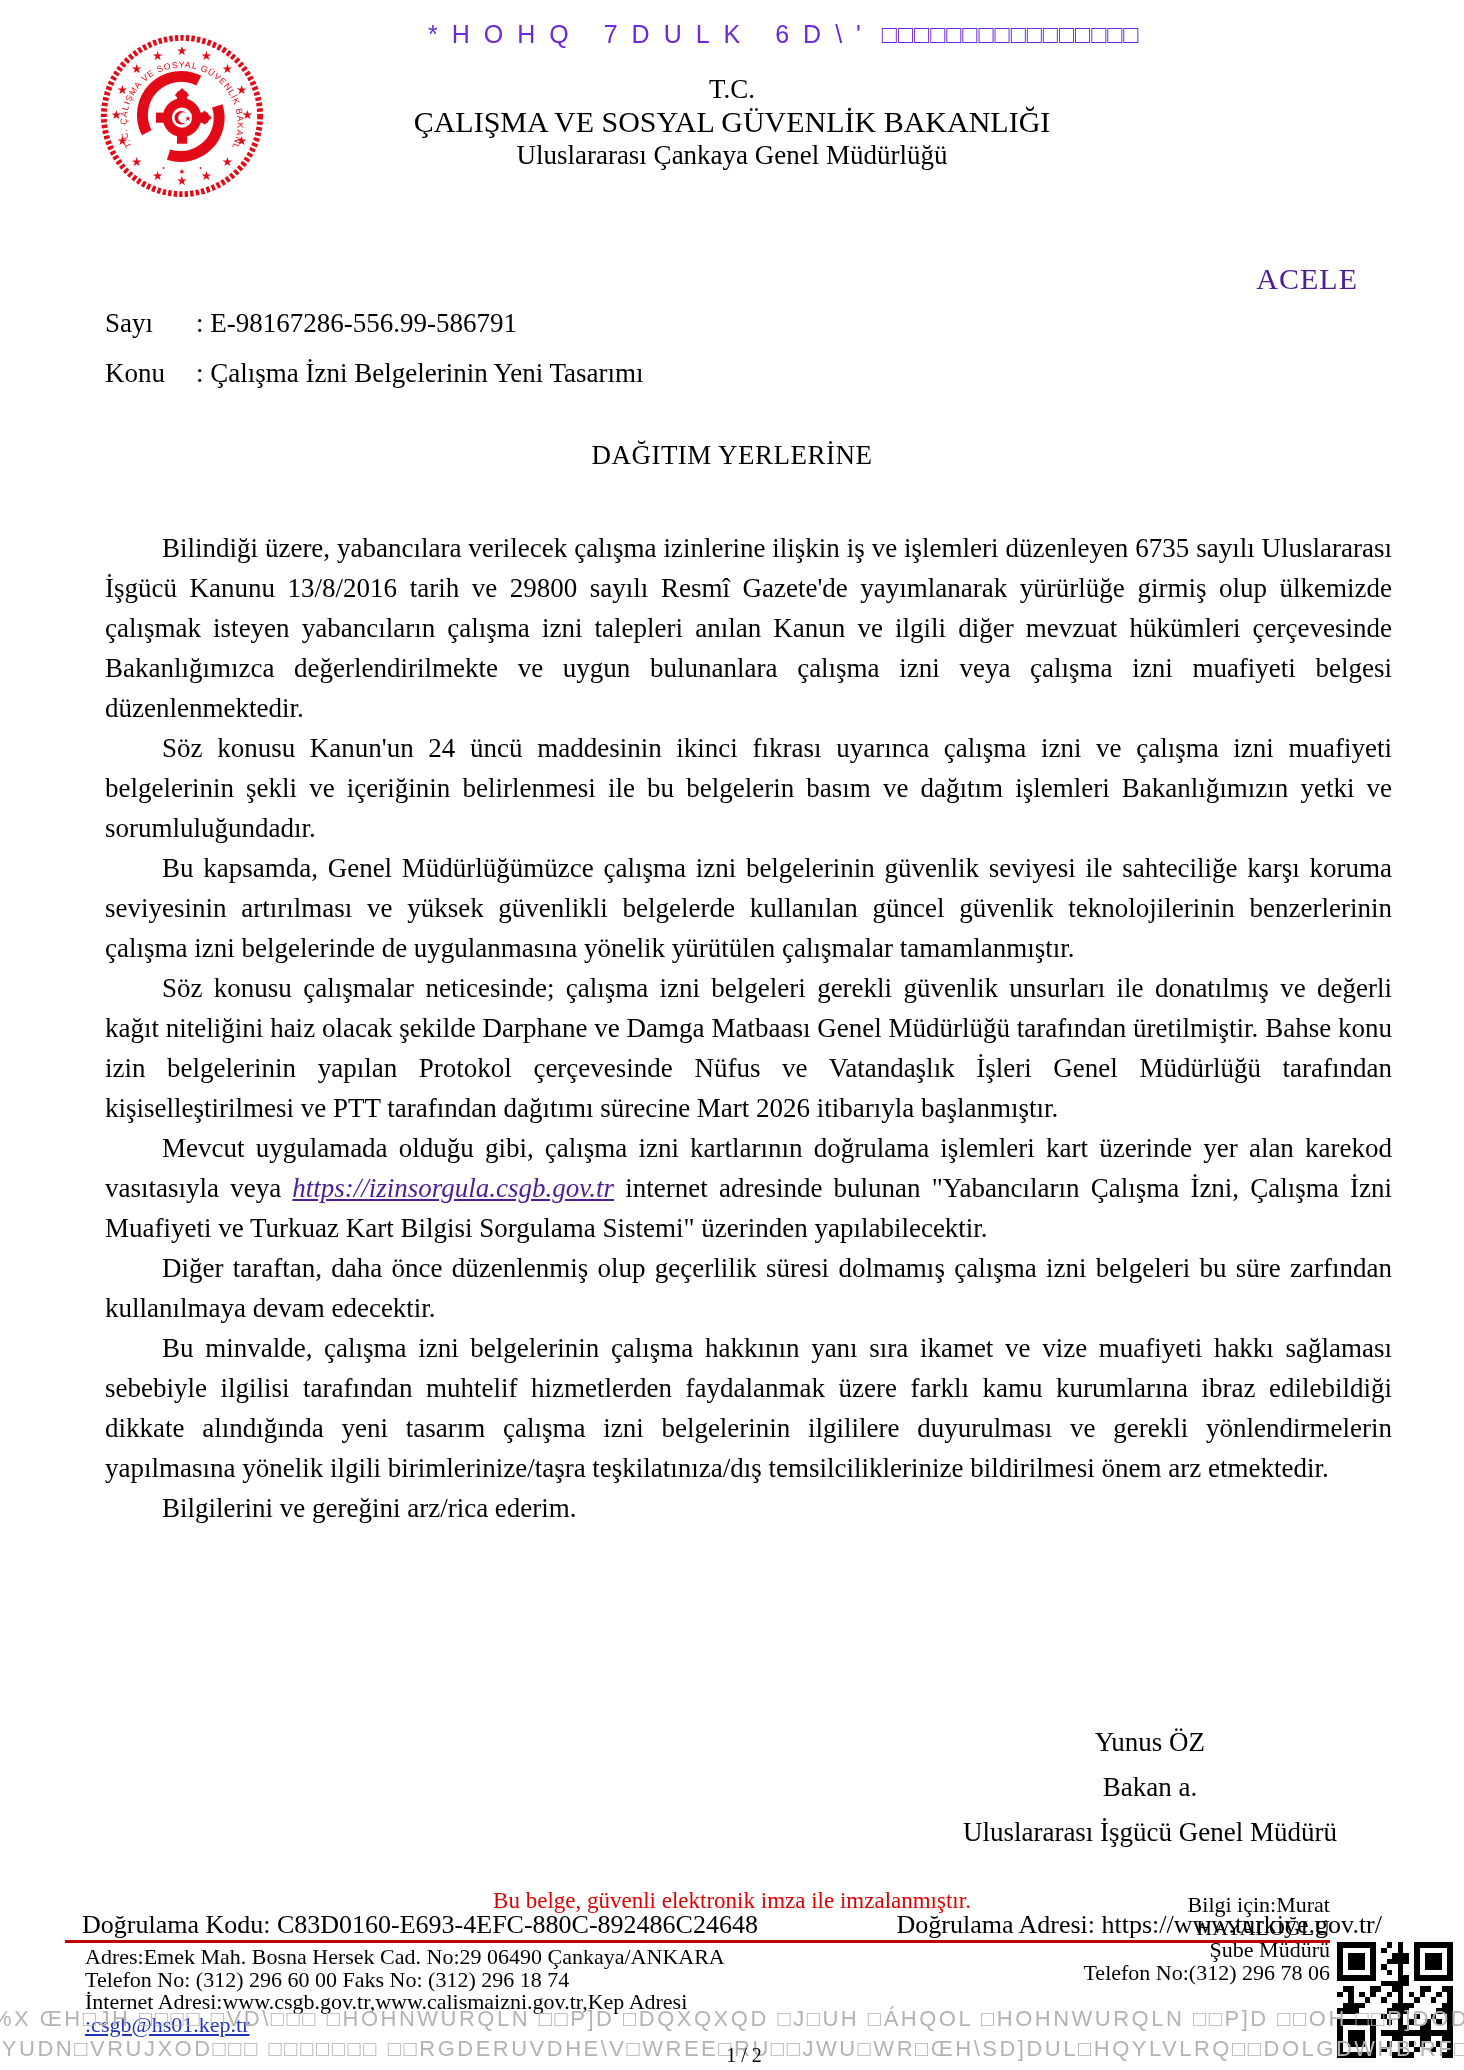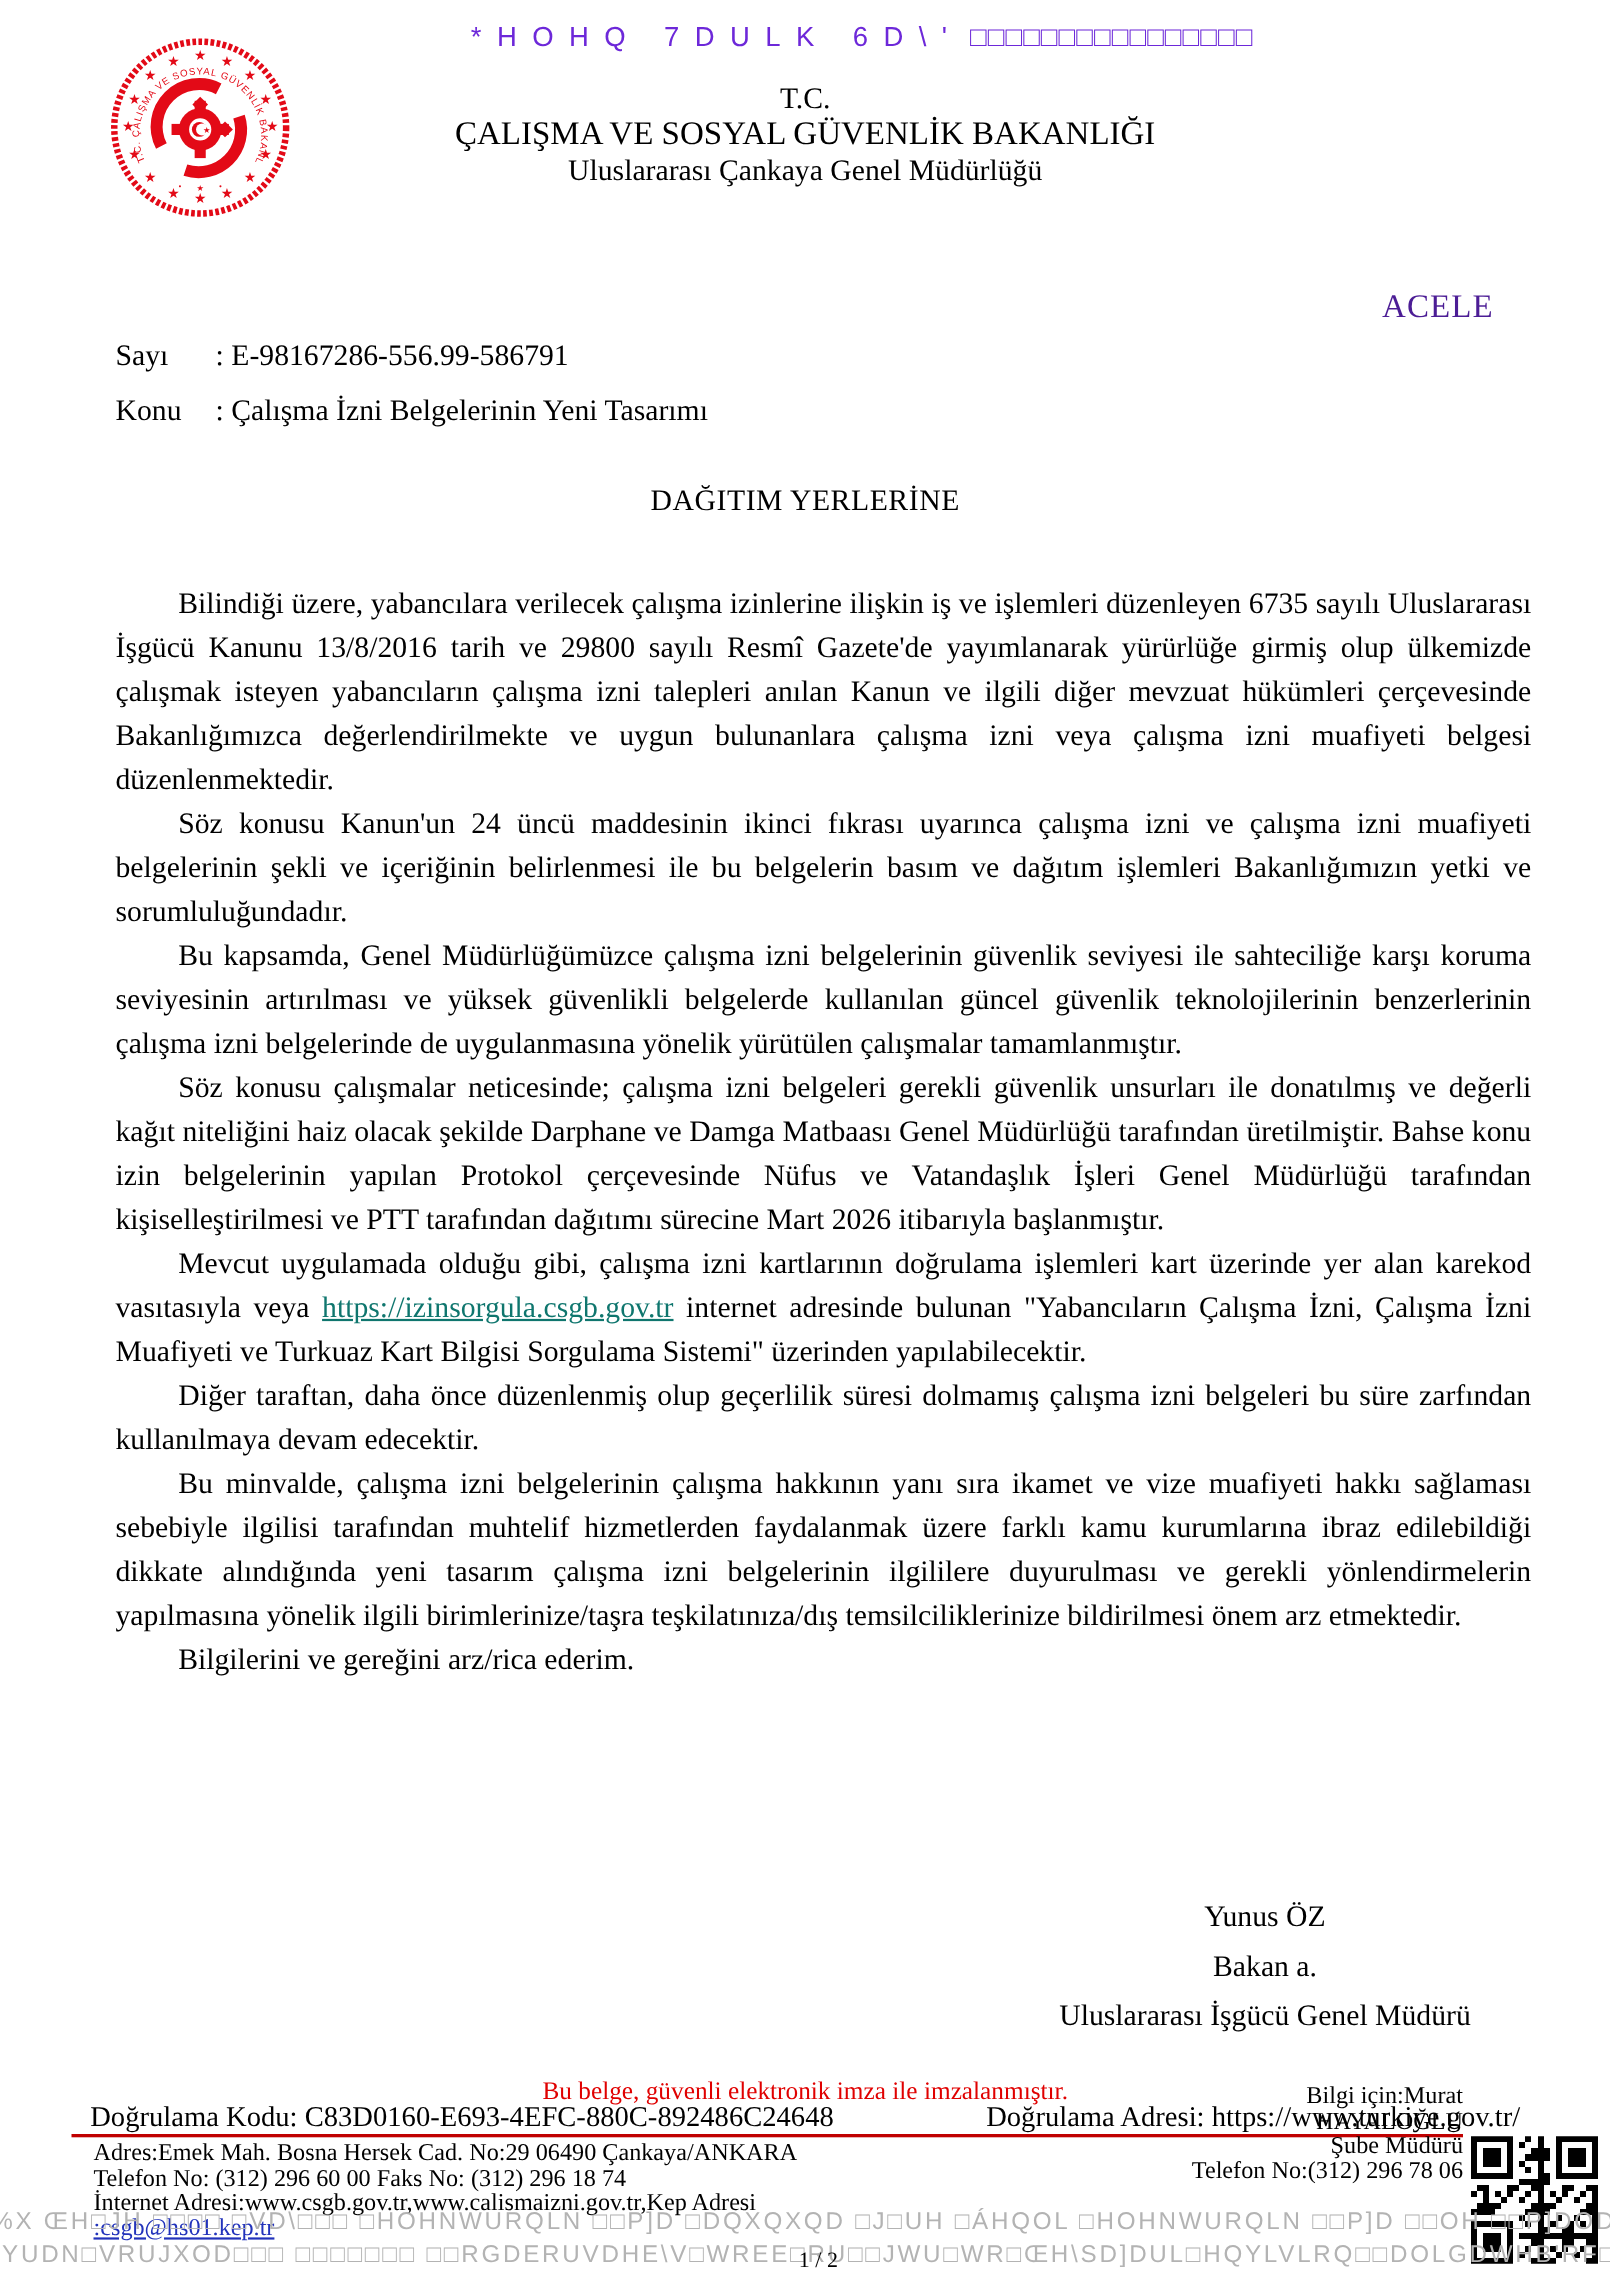--- a/index.html
+++ b/index.html
@@ -34,21 +34,21 @@
   .meta .row{height:50px;}
   .meta .lbl{display:inline-block;width:91px;}
   .recipient{position:absolute;left:0;top:440px;width:100%;text-align:center;font-size:27px;letter-spacing:.5px;}
   
   .body-text{
     position:absolute;left:105px;top:528px;width:1287px;
     font-size:27px;line-height:40px;text-align:justify;
   }
   .body-text p{margin:0;text-indent:57px;}
   .body-text .closing{text-align:left;}
-  .inline-link{color:#0f766e;text-decoration:underline;}
+  .inline-link{color:#4c1d95;text-decoration:underline;font-style:italic;}
   
   .signature{position:absolute;left:900px;top:1720px;width:500px;text-align:center;font-size:27px;line-height:45px;}
   
   .esign-note{position:absolute;left:0;top:1888px;width:100%;text-align:center;color:#e00000;font-size:23px;}
   .verify-row{position:absolute;left:82px;top:1910px;width:1300px;display:flex;justify-content:space-between;font-size:26px;gap:16px;}
   .red-rule{position:absolute;left:65px;top:1940px;width:1265px;height:3px;background:#c00000;}
   .footer-left{position:absolute;left:85px;top:1946px;font-size:22px;line-height:22.5px;white-space:nowrap;}
   .footer-right{position:absolute;left:1000px;top:1894px;width:330px;text-align:right;font-size:22px;line-height:22.5px;white-space:nowrap;}
   .kep-link{color:#2233bb;text-decoration:underline;}
   .qr{position:absolute;left:1337px;top:1942px;width:116px;height:116px;}

